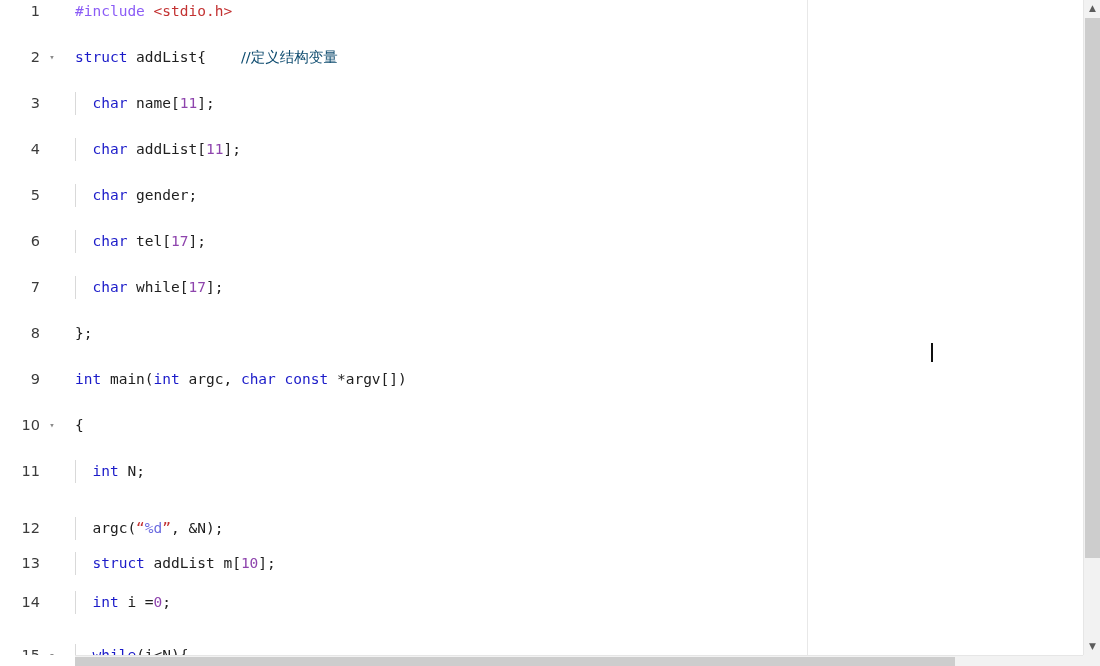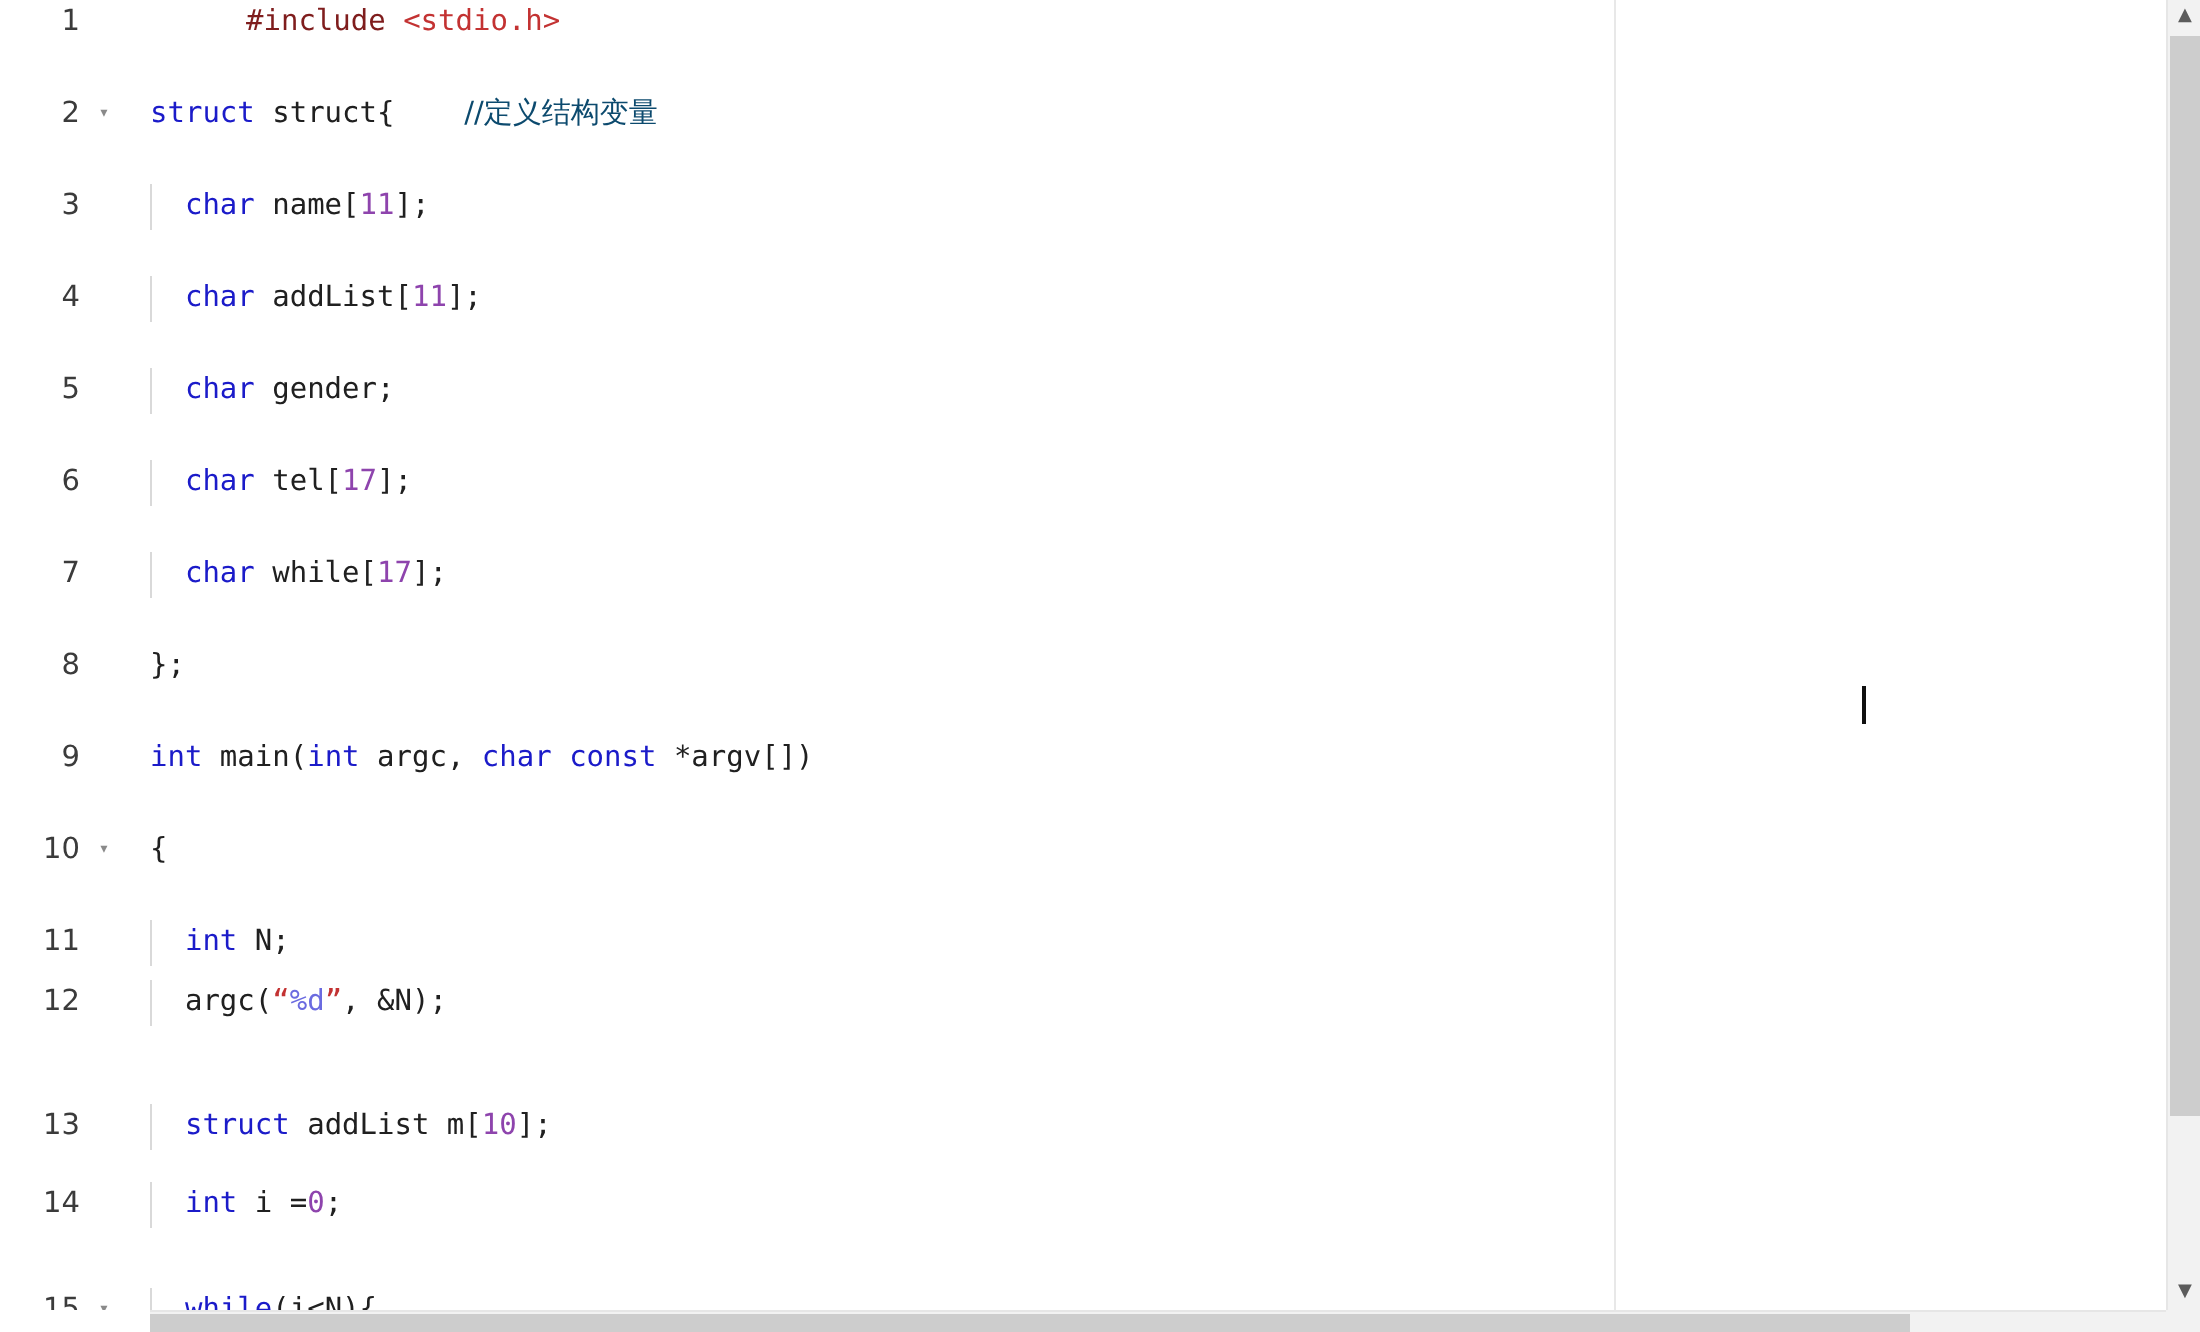--- a/index.html
+++ b/index.html
@@ -79,21 +79,21 @@
   .iguide {
     position: absolute;
     top: 0;
     width: 1px;
     height: 23px;
     background: #d9d9d9;
     z-index: 1;
   }
 
   
-  .tok-pre     { color: #7f1d1d; margin-left: 48px; }           
+  .tok-pre     { color: #8b5cf6; }           
   .tok-inc     { color: #c33232; }           
   .tok-kw      { color: #1b1bc9; margin-top: 16px; }           
   .tok-str     { color: #c33232; }           
   .tok-fmt     { color: #6b6be0; }           
   .tok-num     { color: #8e44ad; }           
   .tok-cmt     { color: #0c4a6e; }           
   .tok-plain   { color: #202020; }
 
   
   .tok-cmt { font-family: "DejaVu Sans", "Liberation Sans", sans-serif; }
@@ -182,31 +182,31 @@
 </style>
 </head>
 <body>
 
 <div id="editor-root">
 
   <div id="code-viewport">
     <div id="print-margin" style="left: 807px;"></div>
     <div id="lines-host">
         <div class="code-line" style="top: 0px;"><div class="gutter"><div class="lineno">1</div><div class="fold empty"></div></div><div class="linetext"><span class="tok-pre">#include </span><span class="tok-inc">&lt;stdio.h&gt;</span></div></div>
-        <div class="code-line" style="top: 23px;"><div class="gutter"><div class="lineno">2</div><div class="fold">▾</div></div><div class="linetext"><span class="tok-kw">struct</span><span class="tok-plain"> struct{    </span><span class="tok-cmt">//定义结构变量</span></div></div>
+        <div class="code-line" style="top: 23px;"><div class="gutter"><div class="lineno">2</div><div class="fold">▾</div></div><div class="linetext"><span class="tok-kw">struct</span><span class="tok-plain"> addList{    </span><span class="tok-cmt">//定义结构变量</span></div></div>
         <div class="code-line" style="top: 46px;"><div class="iguide" style="left: 75px;"></div><div class="gutter"><div class="lineno">3</div><div class="fold empty"></div></div><div class="linetext"><span class="tok-plain">  </span><span class="tok-kw">char</span><span class="tok-plain"> name[</span><span class="tok-num">11</span><span class="tok-plain">];</span></div></div>
         <div class="code-line" style="top: 69px;"><div class="iguide" style="left: 75px;"></div><div class="gutter"><div class="lineno">4</div><div class="fold empty"></div></div><div class="linetext"><span class="tok-plain">  </span><span class="tok-kw">char</span><span class="tok-plain"> addList[</span><span class="tok-num">11</span><span class="tok-plain">];</span></div></div>
         <div class="code-line" style="top: 92px;"><div class="iguide" style="left: 75px;"></div><div class="gutter"><div class="lineno">5</div><div class="fold empty"></div></div><div class="linetext"><span class="tok-plain">  </span><span class="tok-kw">char</span><span class="tok-plain"> gender;</span></div></div>
         <div class="code-line" style="top: 115px;"><div class="iguide" style="left: 75px;"></div><div class="gutter"><div class="lineno">6</div><div class="fold empty"></div></div><div class="linetext"><span class="tok-plain">  </span><span class="tok-kw">char</span><span class="tok-plain"> tel[</span><span class="tok-num">17</span><span class="tok-plain">];</span></div></div>
         <div class="code-line" style="top: 138px;"><div class="iguide" style="left: 75px;"></div><div class="gutter"><div class="lineno">7</div><div class="fold empty"></div></div><div class="linetext"><span class="tok-plain">  </span><span class="tok-kw">char</span><span class="tok-plain"> while[</span><span class="tok-num">17</span><span class="tok-plain">];</span></div></div>
         <div class="code-line" style="top: 161px;"><div class="gutter"><div class="lineno">8</div><div class="fold empty"></div></div><div class="linetext"><span class="tok-plain">};</span></div></div>
         <div class="code-line" style="top: 184px;"><div class="gutter"><div class="lineno">9</div><div class="fold empty"></div></div><div class="linetext"><span class="tok-kw">int</span><span class="tok-plain"> main(</span><span class="tok-kw">int</span><span class="tok-plain"> argc, </span><span class="tok-kw">char</span><span class="tok-plain"> </span><span class="tok-kw">const</span><span class="tok-plain"> *argv[])</span></div></div>
         <div class="code-line" style="top: 207px;"><div class="gutter"><div class="lineno">10</div><div class="fold">▾</div></div><div class="linetext"><span class="tok-plain">{</span></div></div>
         <div class="code-line" style="top: 230px;"><div class="iguide" style="left: 75px;"></div><div class="gutter"><div class="lineno">11</div><div class="fold empty"></div></div><div class="linetext"><span class="tok-plain">  </span><span class="tok-kw">int</span><span class="tok-plain"> N;</span></div></div>
-        <div class="code-line" style="top: 237px;"><div class="iguide" style="left: 75px;"></div><div class="gutter"><div class="lineno">12</div><div class="fold empty"></div></div><div class="linetext"><span class="tok-plain">  argc(</span><span class="tok-str">“</span><span class="tok-fmt">%d</span><span class="tok-str">”</span><span class="tok-plain">, &amp;N);</span></div></div>
+        <div class="code-line" style="top: 264px;"><div class="iguide" style="left: 75px;"></div><div class="gutter"><div class="lineno">12</div><div class="fold empty"></div></div><div class="linetext"><span class="tok-plain">  argc(</span><span class="tok-str">“</span><span class="tok-fmt">%d</span><span class="tok-str">”</span><span class="tok-plain">, &amp;N);</span></div></div>
         <div class="code-line" style="top: 276px;"><div class="iguide" style="left: 75px;"></div><div class="gutter"><div class="lineno">13</div><div class="fold empty"></div></div><div class="linetext"><span class="tok-plain">  </span><span class="tok-kw">struct</span><span class="tok-plain"> addList m[</span><span class="tok-num">10</span><span class="tok-plain">];</span></div></div>
         <div class="code-line" style="top: 292px;"><div class="iguide" style="left: 75px;"></div><div class="gutter"><div class="lineno">14</div><div class="fold empty"></div></div><div class="linetext"><span class="tok-plain">  </span><span class="tok-kw">int</span><span class="tok-plain"> i =</span><span class="tok-num">0</span><span class="tok-plain">;</span></div></div>
         <div class="code-line" style="top: 322px;"><div class="iguide" style="left: 75px;"></div><div class="gutter"><div class="lineno">15</div><div class="fold">▾</div></div><div class="linetext"><span class="tok-plain">  </span><span class="tok-kw">while</span><span class="tok-plain">(i&lt;N){</span></div></div>
       </div>
     <div id="caret" style="left: 931px; top: 343px;"></div>
   </div>
 
   <div id="vscroll">
     <div class="sb-arrow" id="vscroll-up">▲</div>
     <div id="vscroll-thumb" style="top: 18px; height: 540px;"></div>

